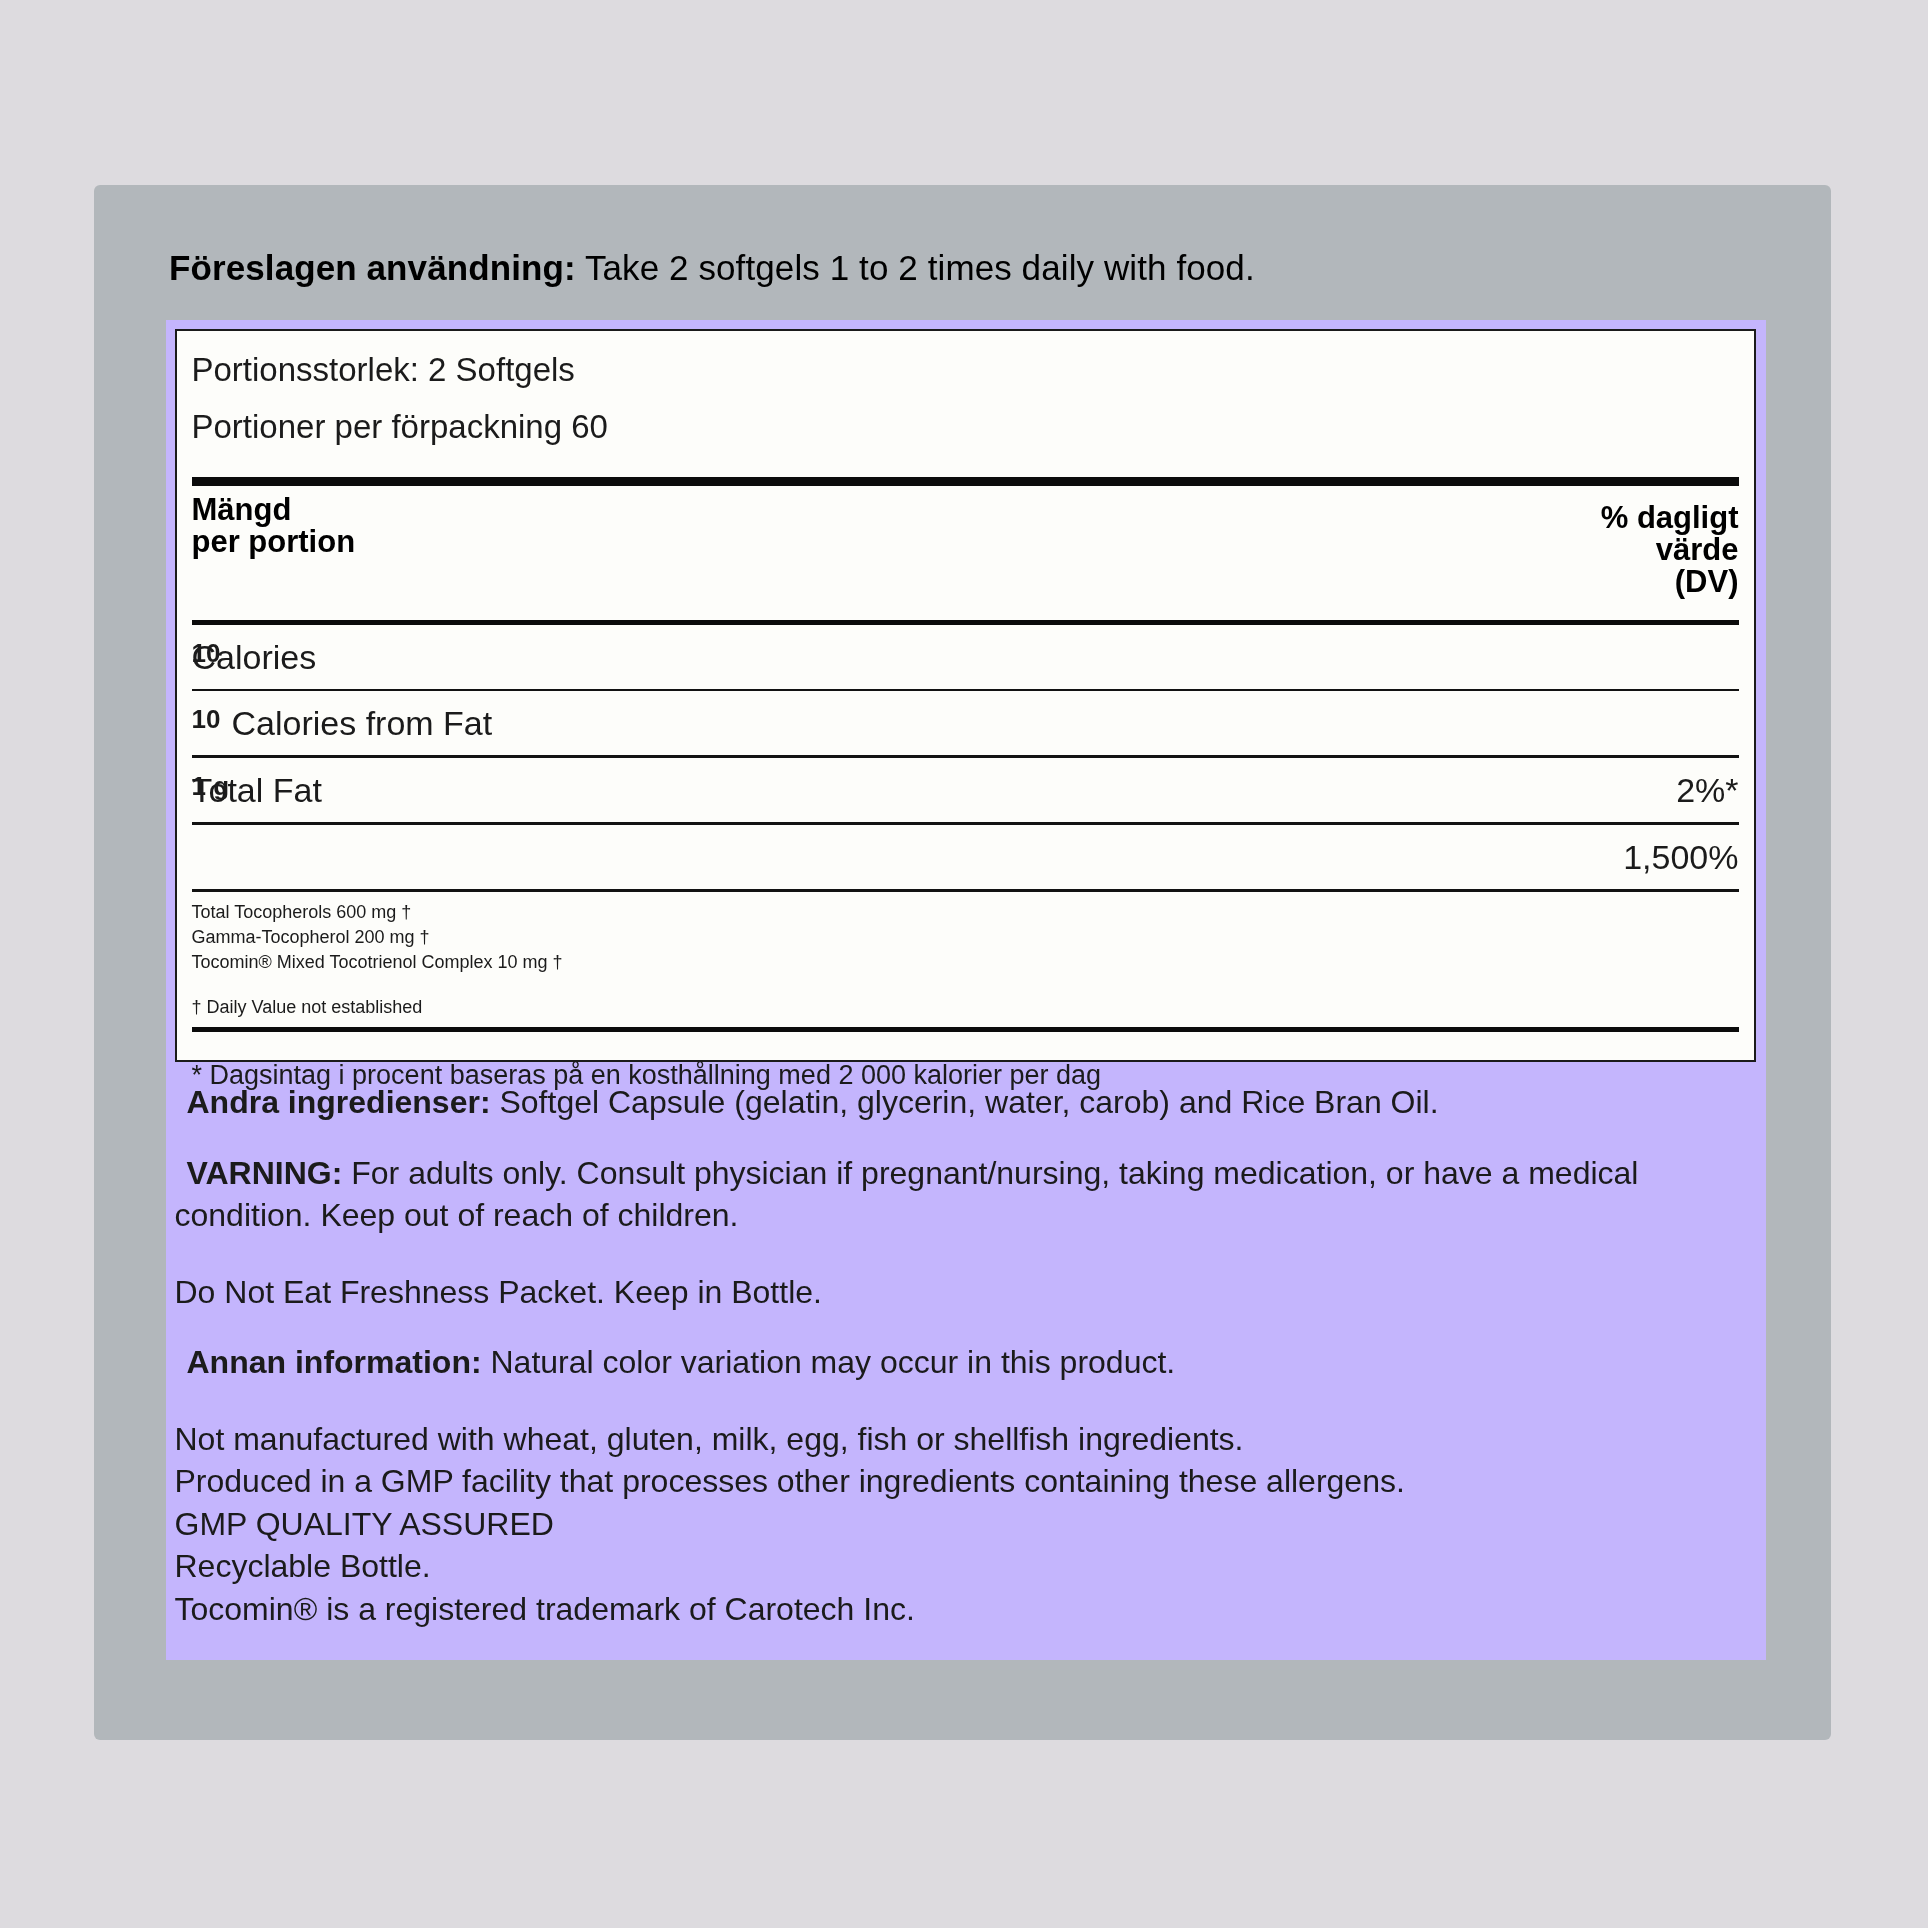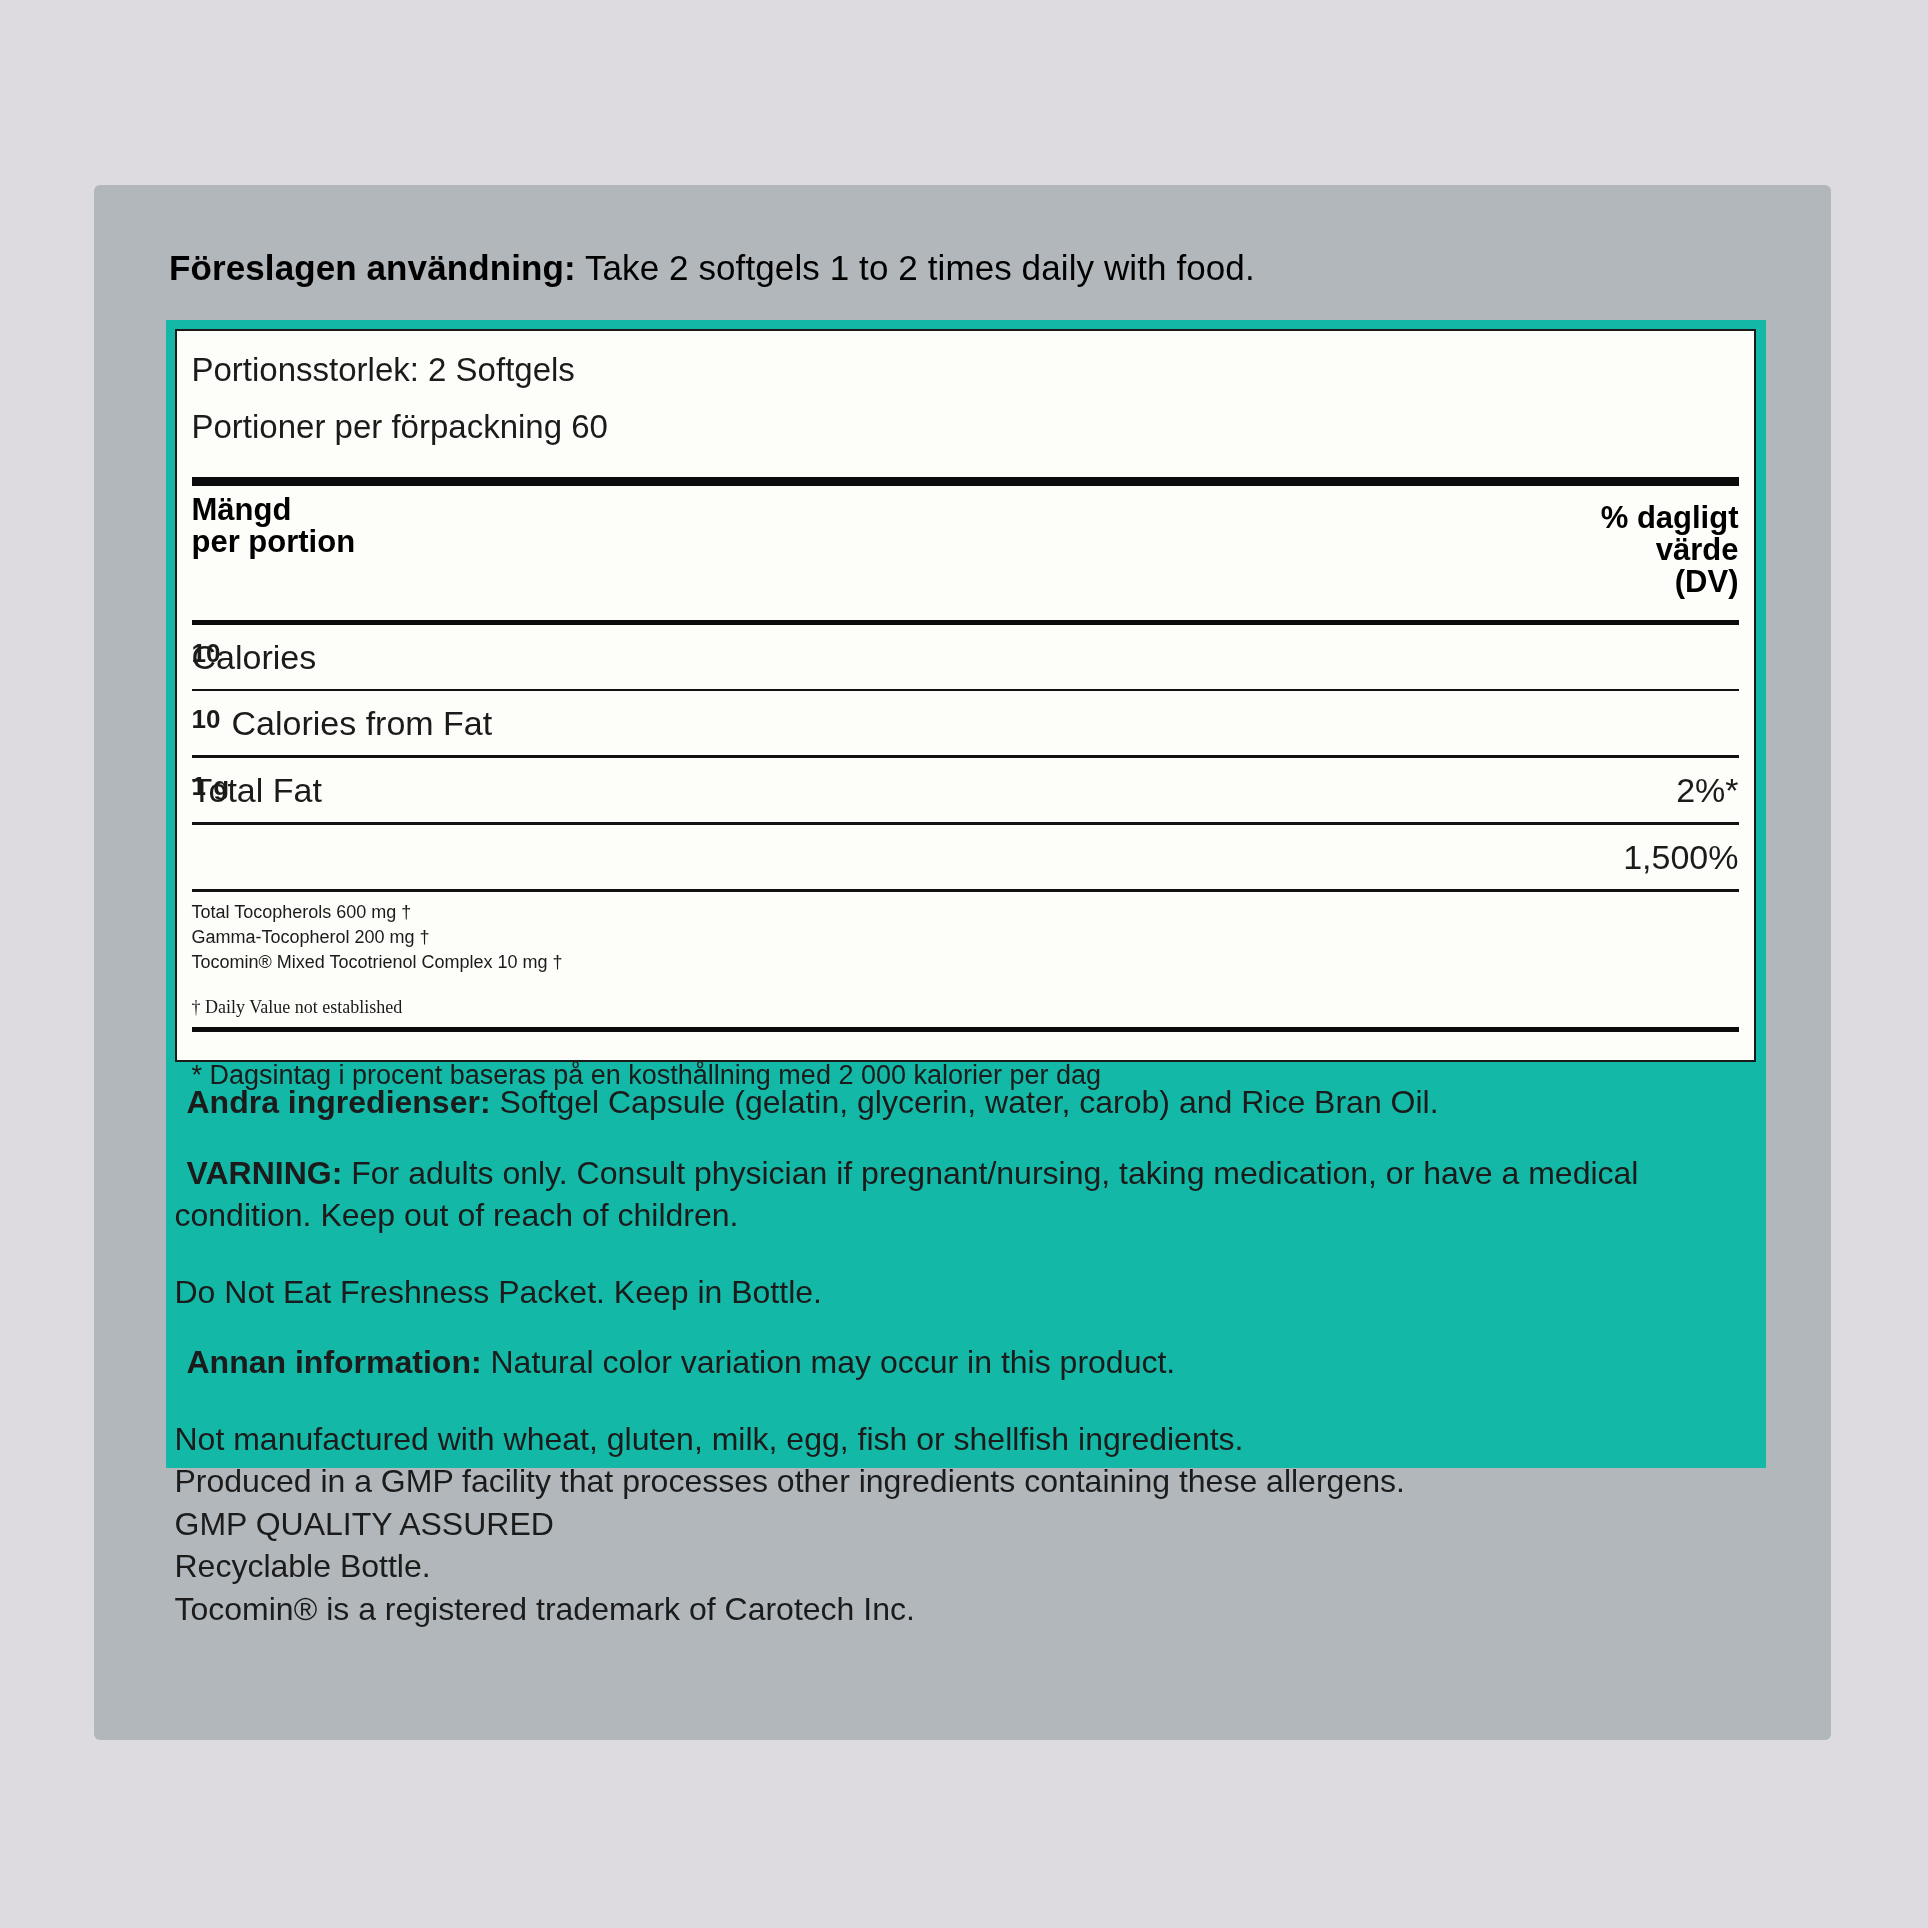--- a/index.html
+++ b/index.html
@@ -40,22 +40,22 @@
   #suggested-use .lbl {
     font-weight: bold;
   }
 
   
   #white-panel {
     position: absolute;
     left: 72px;
     top: 135px;
     width: 1600px;
-    height: 1148px;
-    background: #14b8a6;
+    height: 1340px;
+    background: #c4b5fd;
     box-sizing: border-box;
   }
 
   
   #nutrition-box {
     position: absolute;
     left: 8.5px;
     top: 9.4px;
     width: 1581px;
     height: 733px;
@@ -159,21 +159,20 @@
   #subingredients .sub {
     font-size: 18px;
     line-height: 1.38;
     color: #1b1b1b;
   }
   #dagger-note {
     font-size: 18px;
     color: #1b1b1b;
     padding-top: 21.7px;
     padding-bottom: 9.4px;
-    font-family: Liberation Serif, serif;
   }
 
   #dv-footnote {
     font-size: 27px;
     color: #1b1b1b;
     padding-top: 28px;
   }
 
   
   #below-box {

